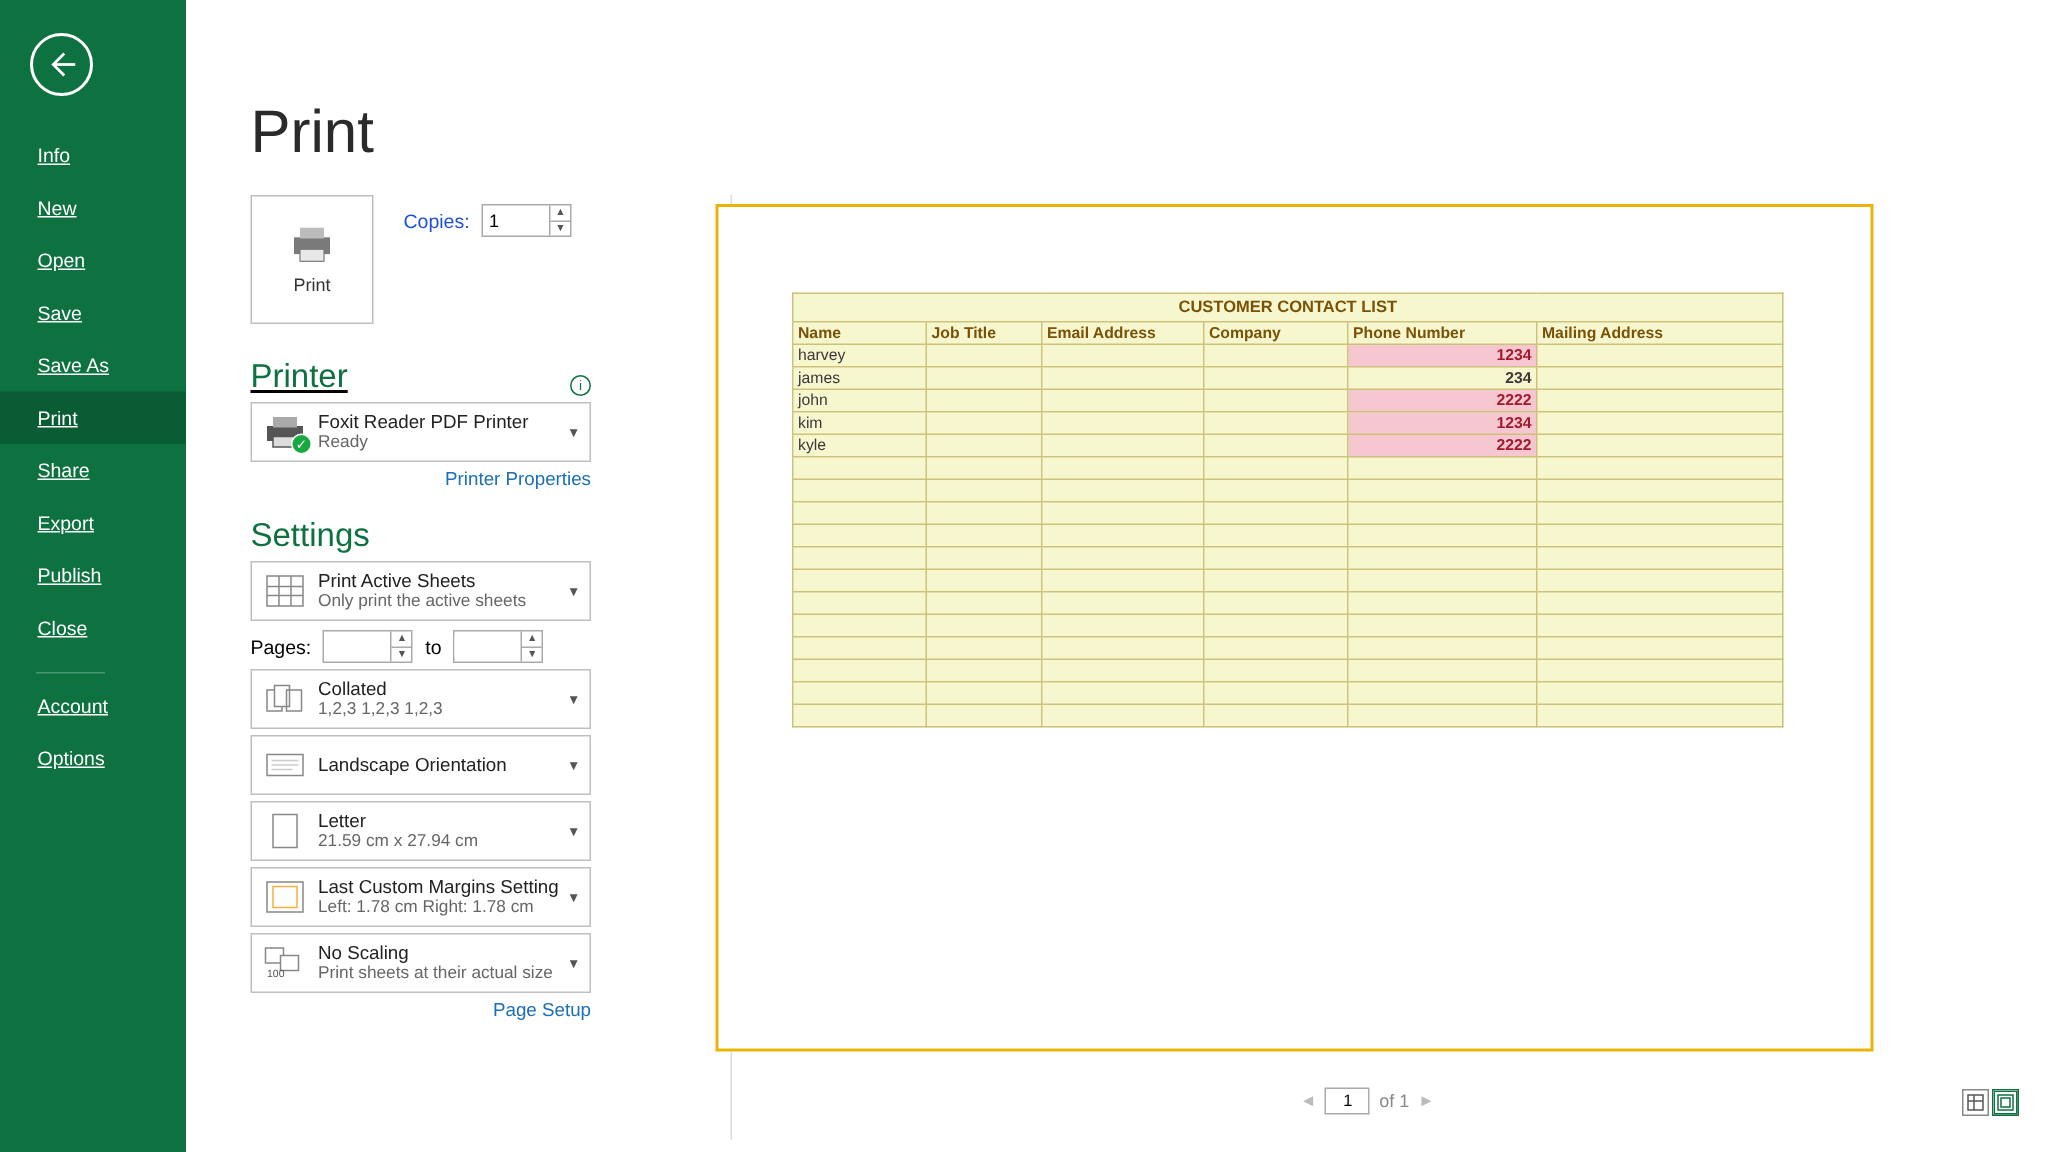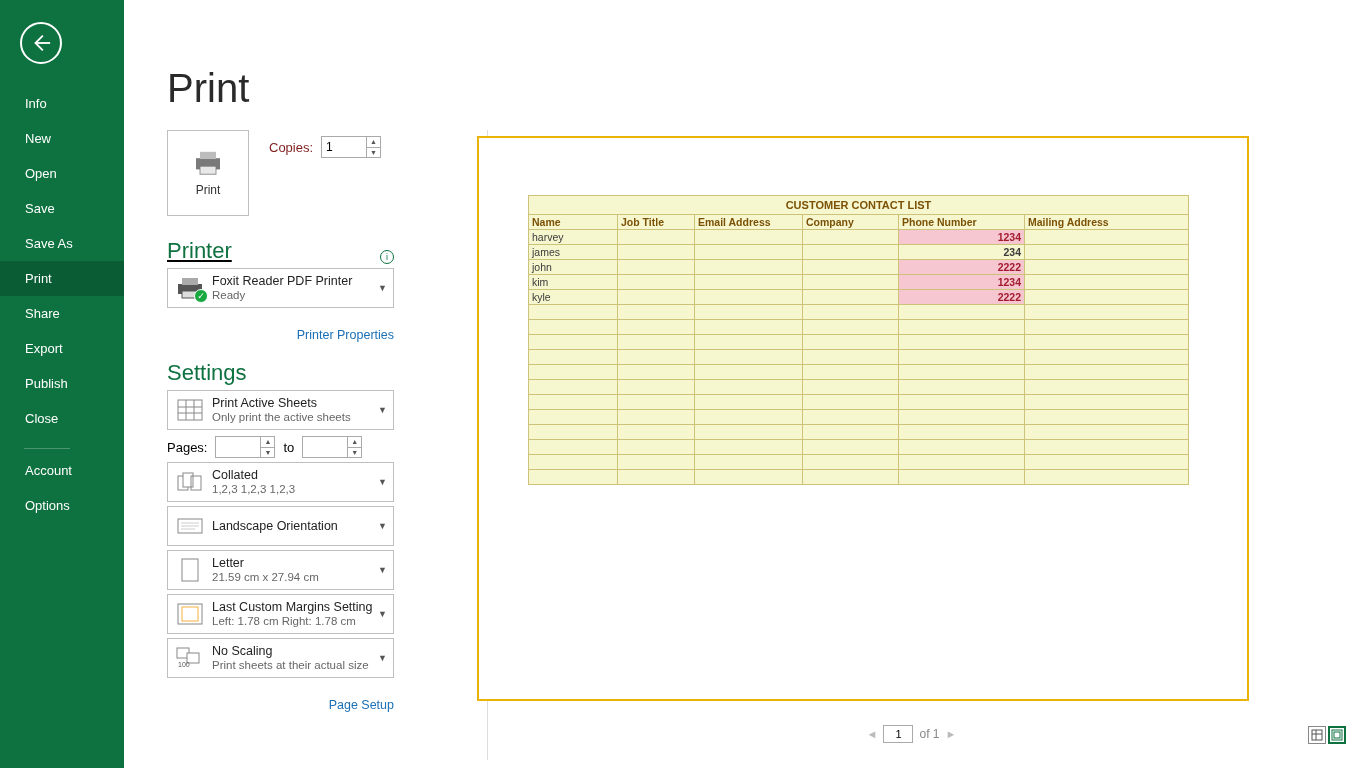--- a/index.html
+++ b/index.html
@@ -7,57 +7,57 @@
 
   
   .titlebar { position: absolute; top: 0; left: 0; right: 0; height: 34px; background: #fff; display:flex; align-items:center; justify-content:center;}
   .titlebar .title { font-size: 12px; color: #444; }
   .window-ctrl { position: absolute; top: 0; right: 0; display:flex; align-items:center; height:34px; gap: 24px; padding-right: 18px;}
   .window-ctrl span { font-size: 13px; color:#444; cursor:default; }
   .help-q { position:absolute; right: 155px; top:8px; font-size:13px; color:#444; }
   .signin { position:absolute; top: 38px; right:16px; font-size:12px; color:#333; }
 
   
-  .sidebar { position:absolute; left:0; top:0; width:124px; height:768px; background:#0e7140; color:#fff; }
+  .sidebar { position:absolute; left:0; top:0; width:124px; height:768px; background:#0e7140; color:#fff;text-decoration:underline; }
   .back-btn { width:42px; height:42px; border:2px solid #fff; border-radius:50%; margin:22px 0 0 20px; display:flex; align-items:center; justify-content:center; cursor:pointer;}
   .back-btn svg { width:22px; height:22px; }
   .nav { margin-top: 22px; display:flex; flex-direction:column; }
   .nav-item { padding: 10px 0 10px 25px; font-size:13px; font-weight:400; cursor:pointer; }
   .nav-item.selected { background:#0a5c34; }
   .nav-sep { border-top:1px solid rgba(255,255,255,.25); margin:12px 20px 4px 24px; width:46px;}
   
   
   .main { position:absolute; left:124px; top:0; right:0; bottom:0; background:#fff; }
   .page-title { position:absolute; left:43px; top:66px; font-size:40px; font-weight:300; color:#2a2a2a; }
 
   
   .settings-col { position:absolute; left:43px; top:130px; width:360px; }
   .print-block { display:flex; align-items:flex-start; gap:20px;}
   .print-tile { width:82px; height:86px; border:1px solid #bfbfbf; display:flex; flex-direction:column; align-items:center; justify-content:center; gap:6px; cursor:pointer; }
   .print-tile svg { width:32px; height:28px; }
   .print-tile .lbl { font-size:12px; color:#333;}
   .copies-row { display:flex; align-items:center; gap:8px; margin-top:6px;}
-  .copies-row .lbl { font-size:13px; color:#7f1d1d;}
+  .copies-row .lbl { font-size:13px; color:#1d4ed8;}
   .spinbox { width:60px; height:22px; border:1px solid #aaa; display:flex; align-items:center; position:relative;}
   .spinbox input { border:none; width:40px; padding-left:4px; font-size:12px; outline:none;}
   .spinbtns { position:absolute; right:0; top:0; width:14px; height:100%; border-left:1px solid #aaa; display:flex; flex-direction:column;}
   .spinbtns div { flex:1; display:flex; align-items:center; justify-content:center; font-size:7px; color:#555; border-bottom:1px solid #aaa; cursor:pointer;}
   .spinbtns div:last-child{border-bottom:none;}
   
   .section-h { color:#0e7140; font-size:22px; font-weight:400; margin-top:18px; }
   .info-icon { float:right; width:14px;height:14px; border:1px solid #0e7140; border-radius:50%; color:#0e7140; font-size:9px; display:flex;align-items:center;justify-content:center; margin-top:8px; margin-right:0px;}
   
   .dd { width:227px; height:40px; border:1px solid #bfbfbf; display:flex; align-items:center; padding:0 6px 0 8px; gap:8px; cursor:pointer; position:relative; margin-top:4px;}
   .dd .caret { position:absolute; right:6px; top:50%; transform:translateY(-50%); font-size:9px; color:#555;}
   .dd .icon { width:28px; display:flex; align-items:center; justify-content:center;}
   .dd .txt { display:flex; flex-direction:column; line-height:1.2; }
   .dd .txt .t1 { font-size:12.5px; color:#222;}
   .dd .txt .t2 { font-size:11.5px; color:#666;}
   
-  .link { color:#1a6fb5; font-size:12.5px; text-align:right; width:227px; margin-top:20px; cursor:pointer;}
+  .link { color:#1a6fb5; font-size:12.5px; text-align:right; width:227px; margin-top:4px; cursor:pointer;}
   
   .pages-row { display:flex; align-items:center; gap:8px; margin-top:6px; font-size:13px;}
   .pages-row .mini { width:60px; height:22px; }
   
   .prn-icon-wrap { position:relative; width:28px; height:22px;}
   .prn-badge { position:absolute; right:-4px; bottom:-4px; width:14px; height:14px; border-radius:50%; background:#17a83f; display:flex; align-items:center; justify-content:center; color:#fff; font-size:9px; border:1.5px solid #fff;}
 
   
   .vline { position:absolute; left:320px; top:0; width:1px; height:630px; background:#ddd; }
 

